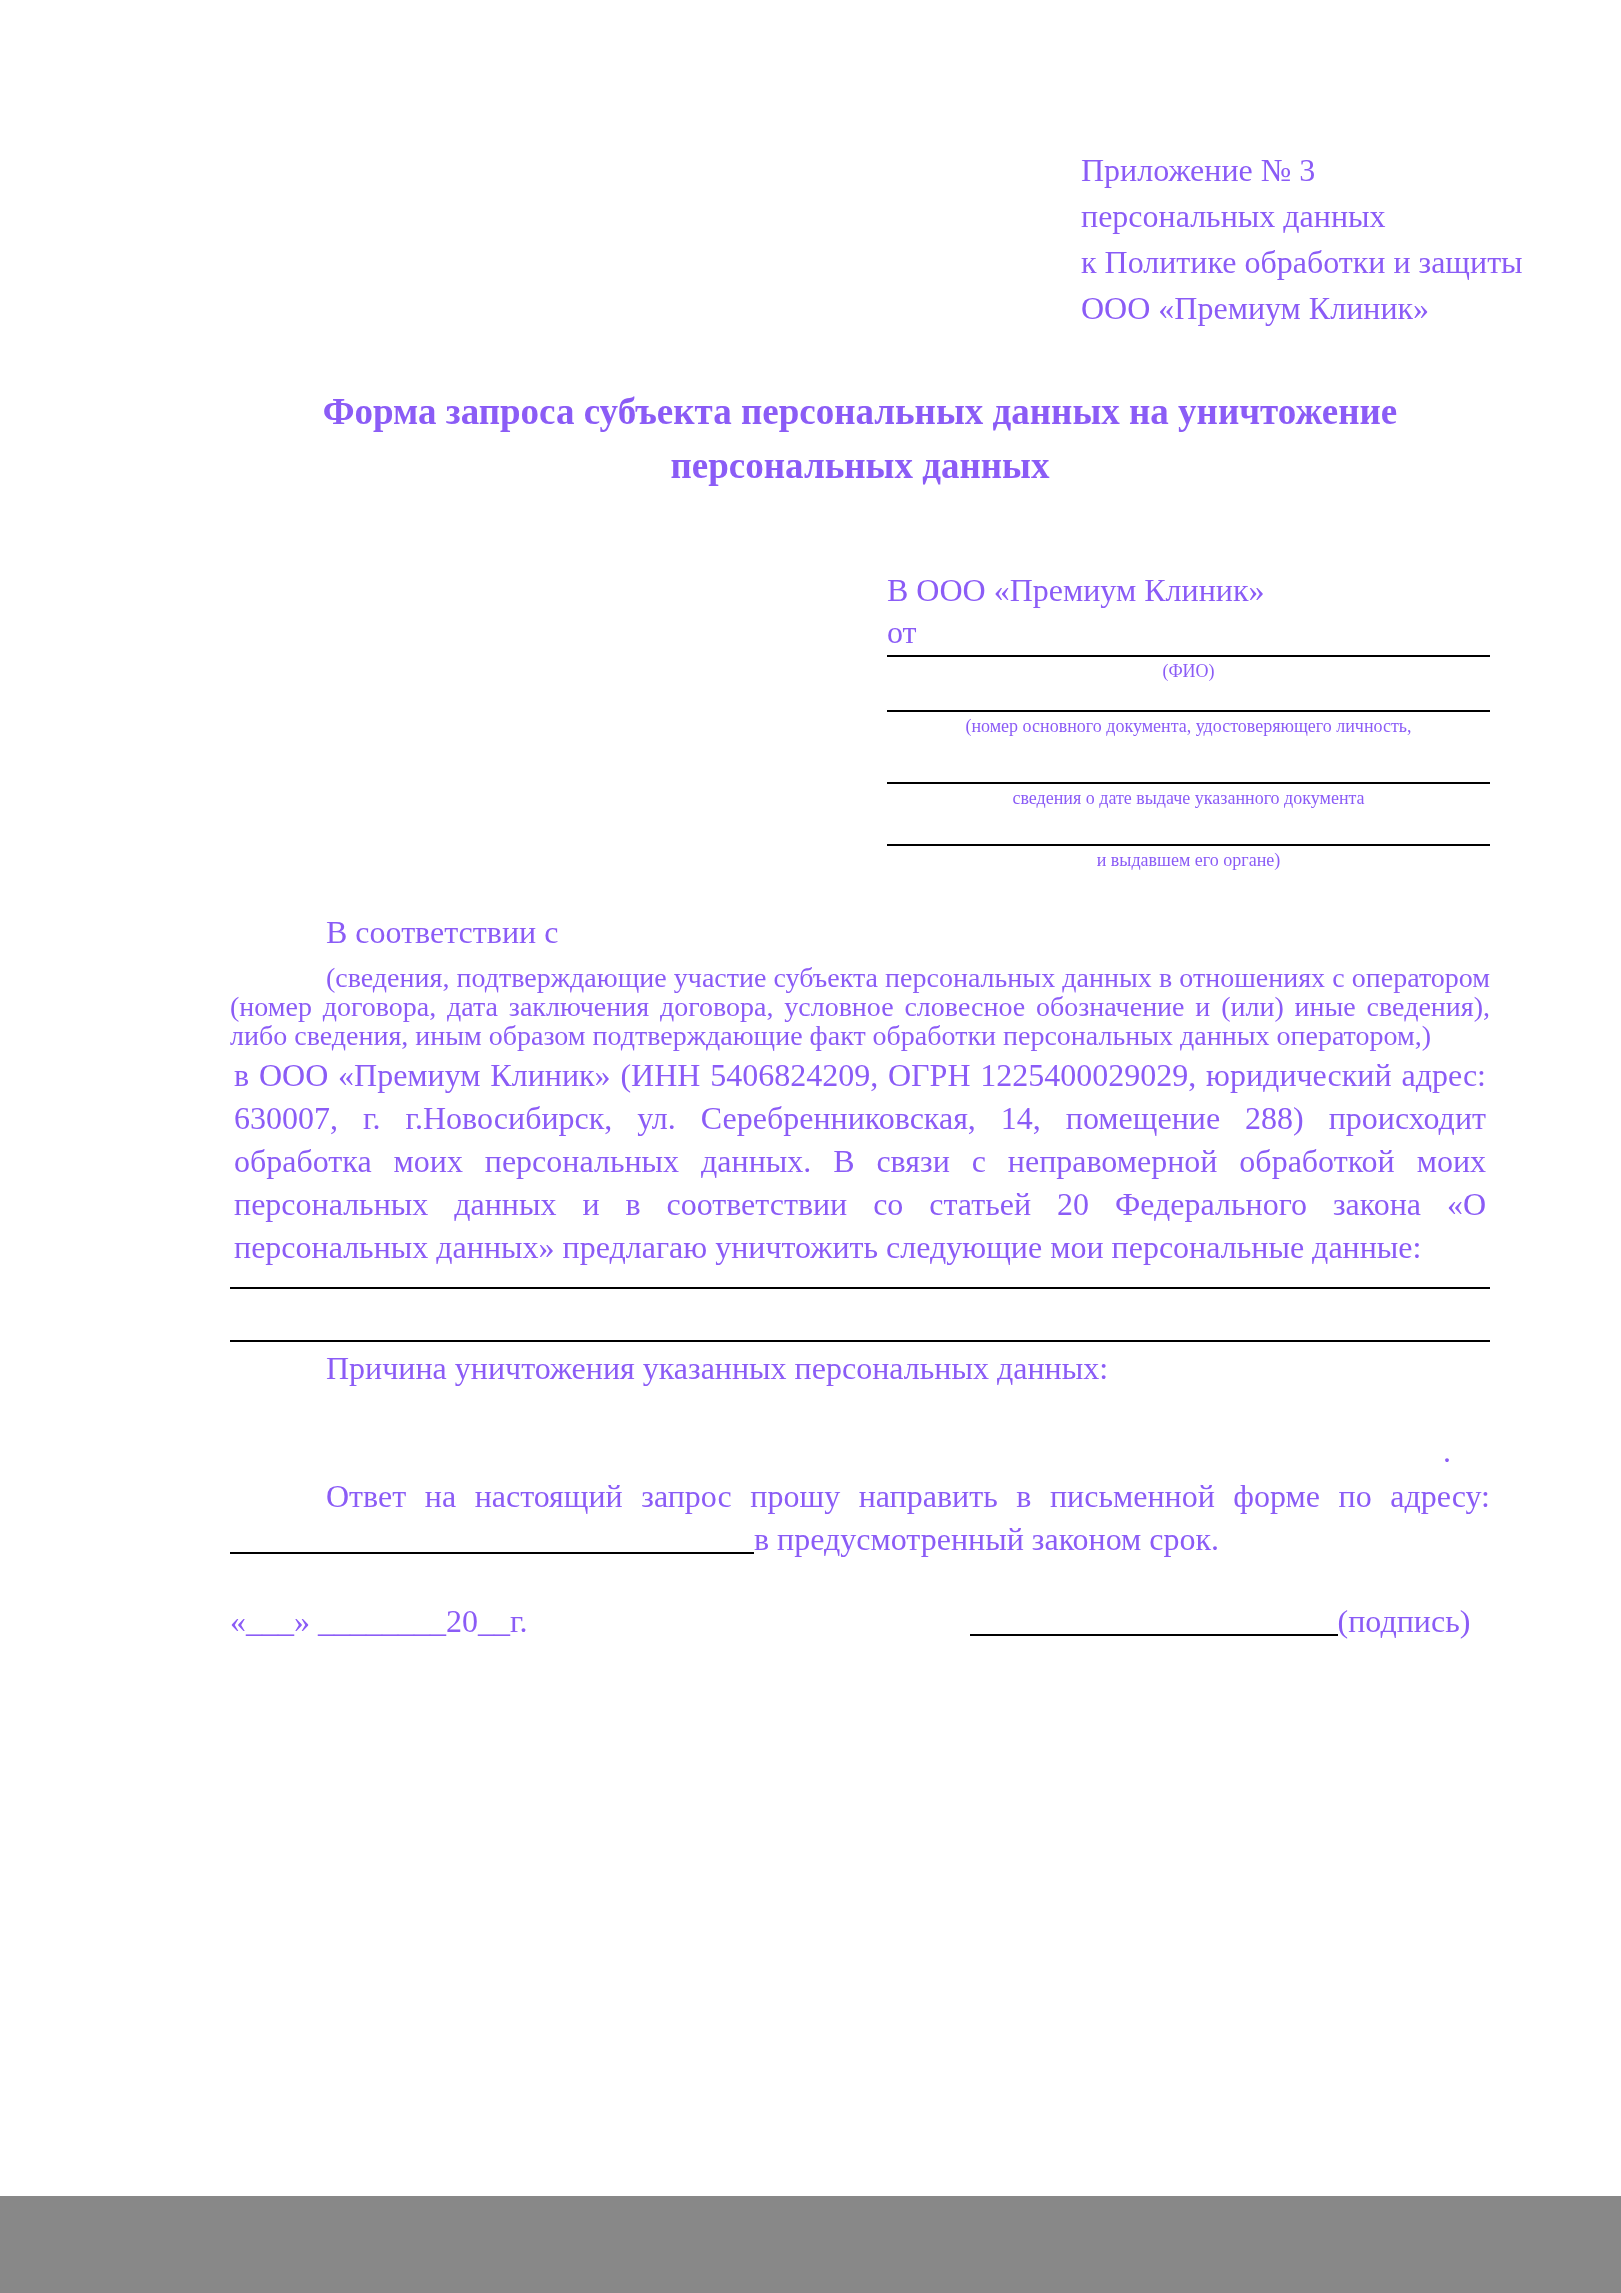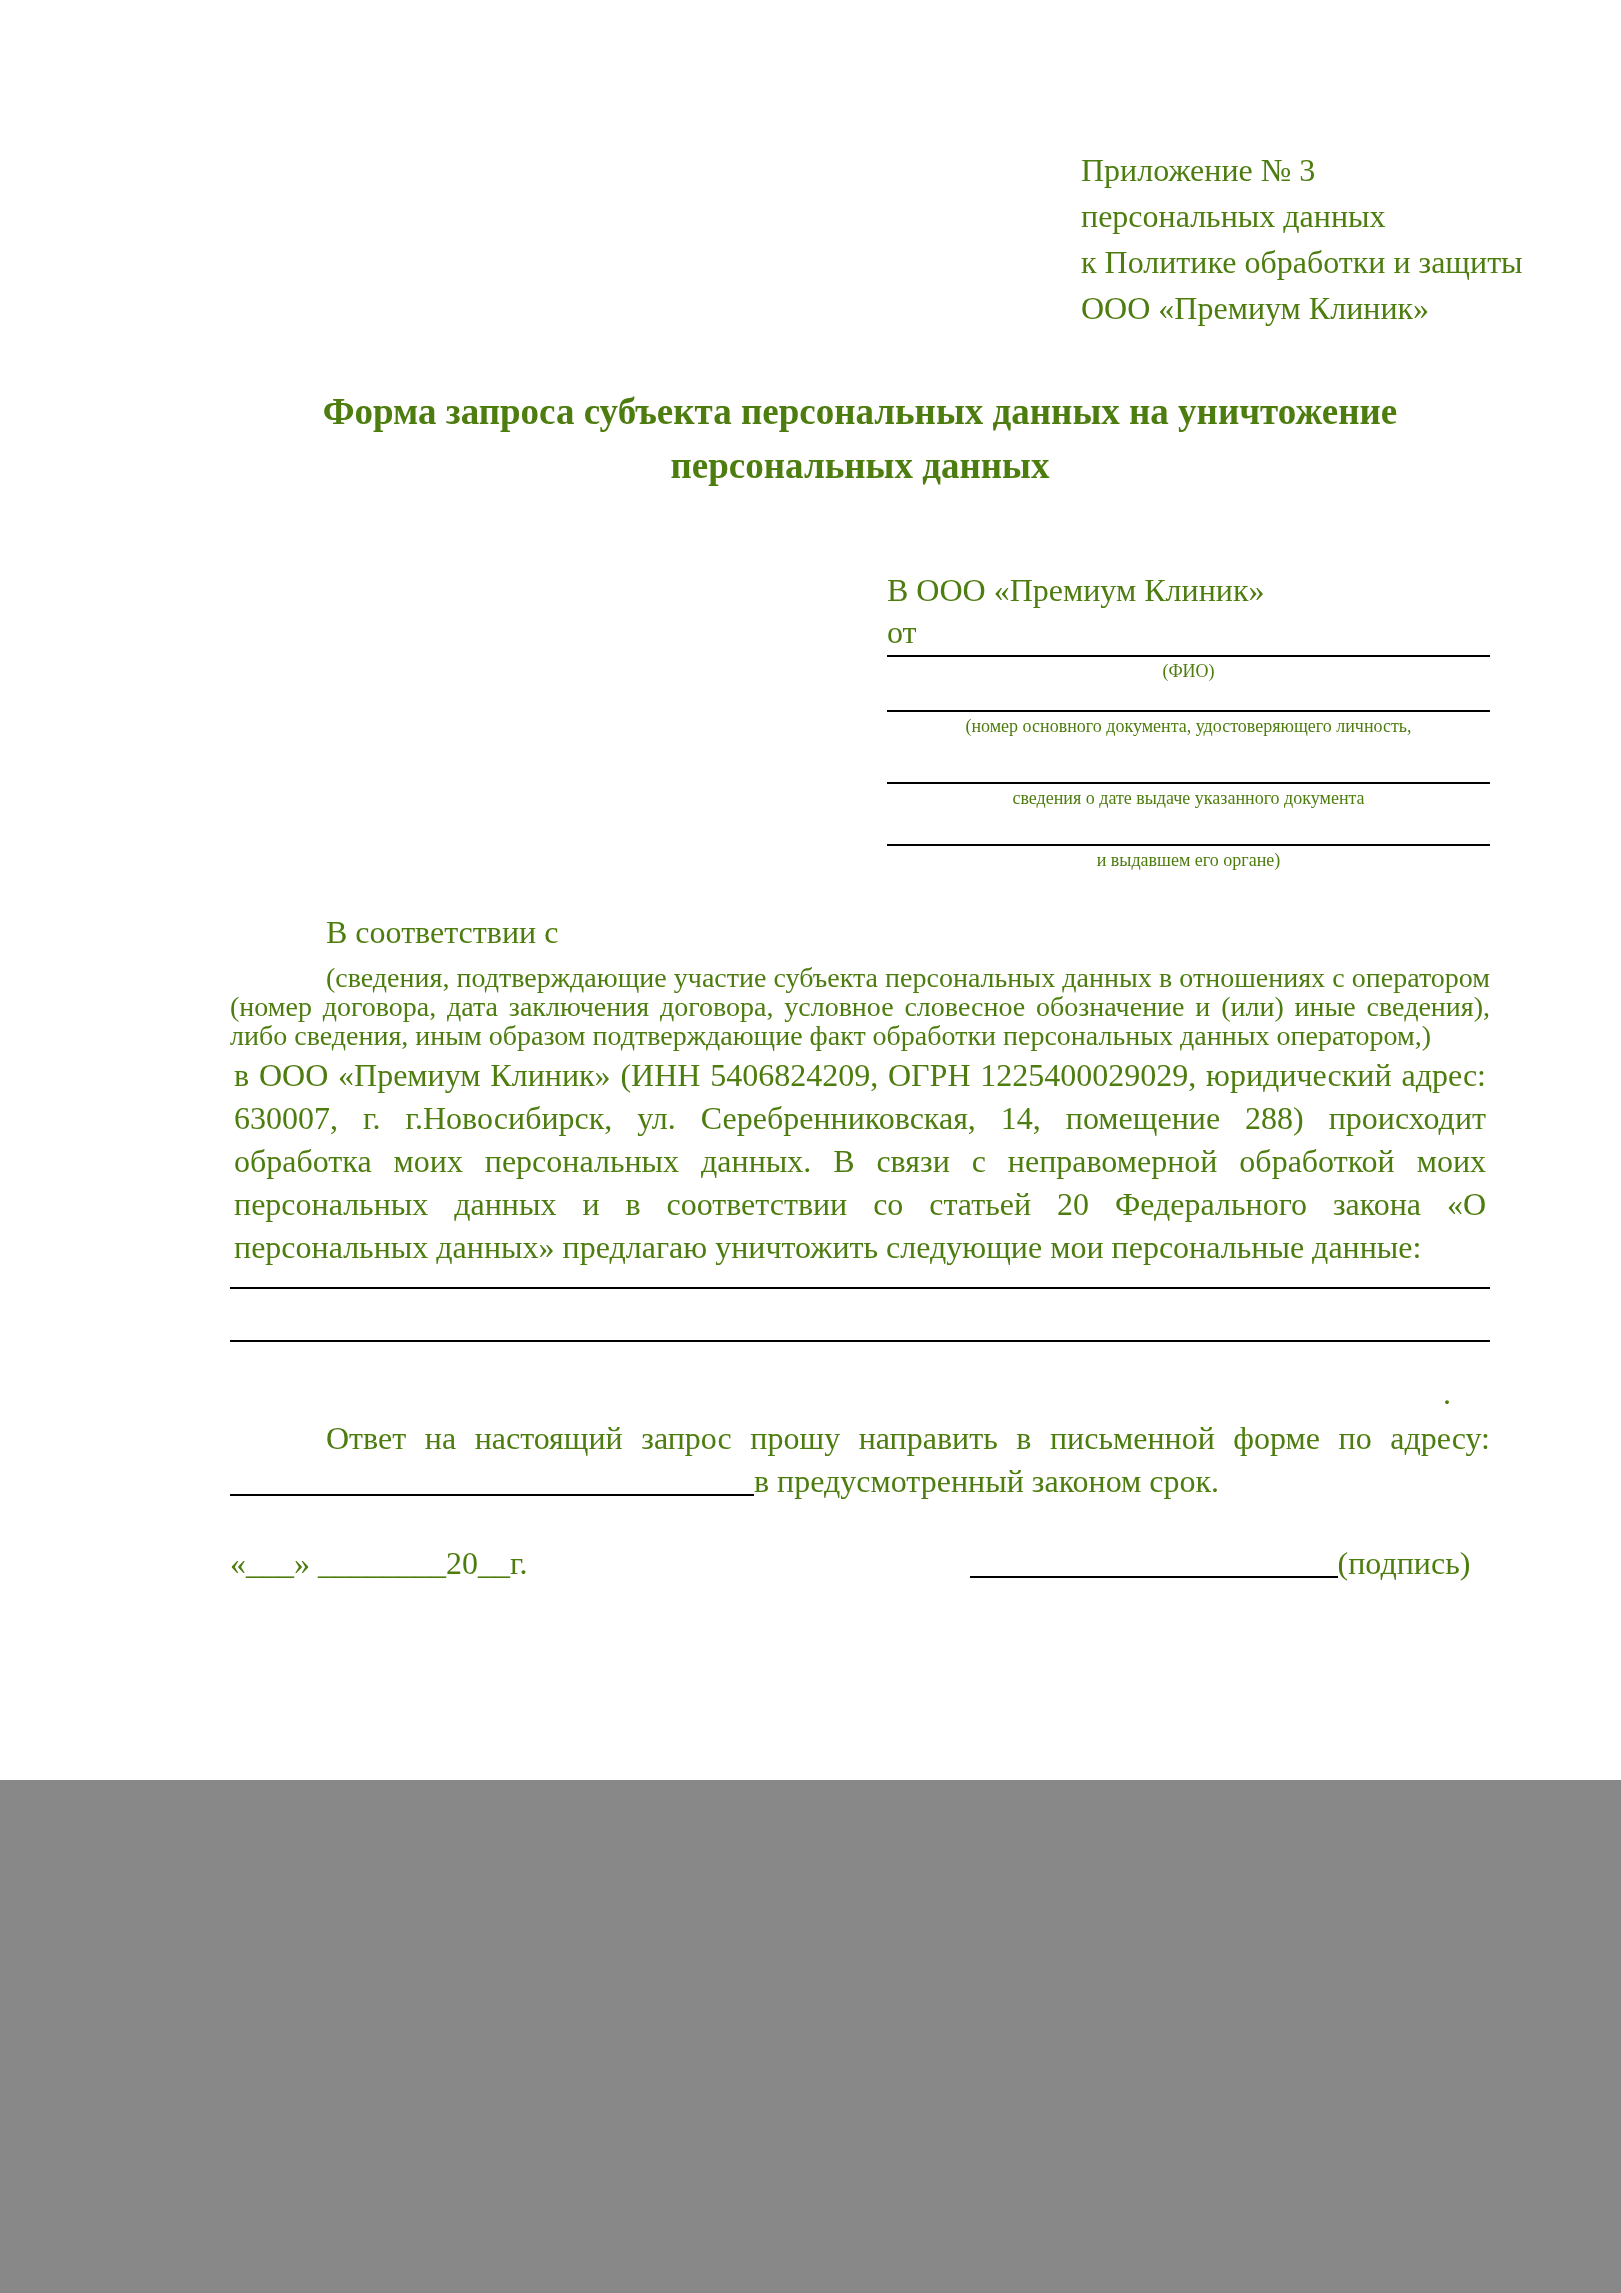--- a/index.html
+++ b/index.html
@@ -1,22 +1,22 @@
 <!DOCTYPE html>
 <html><head>
 <meta charset="utf-8">
 <style>
   html,body { margin:0; padding:0; background:#888; }
   .page {
     position: relative;
     width: 1621px;
-    height: 1780px;
+    height: 2196px;
     margin: 0 auto;
     background: #ffffff;
-    color: #4d7c0f;
+    color: #8b5cf6;
     font-family: "Liberation Serif", "DejaVu Serif", serif;
     font-size: 32px;
     box-sizing: border-box;
     padding: 147px 131px 0 230px;
     overflow: hidden;
   }
 
   
   .appendix { margin-left: 851px; line-height: 46px; white-space: nowrap; }
 
@@ -146,20 +146,24 @@
     <span class="fill-line"></span>
   </div>
 
   <div class="small-note">(сведения, подтверждающие участие субъекта персональных данных в отношениях с оператором (номер договора, дата заключения договора, условное словесное обозначение и (или) иные сведения), либо сведения, иным образом подтверждающие факт обработки персональных данных оператором,)</div>
 
   <p class="body-par">в ООО «Премиум Клиник» (ИНН 5406824209, ОГРН 1225400029029, юридический адрес: 630007, г. г.Новосибирск, ул. Серебренниковская, 14, помещение 288) происходит обработка моих персональных данных. В связи с неправомерной обработкой моих персональных данных и в соответствии со статьей 20 Федерального закона «О персональных данных» предлагаю уничтожить следующие мои персональные данные:</p>
 
   <div class="rule-full rf1"></div>
   <div class="rule-full rf2"></div>
 
+  <div class="flexrow reason-row">
+    <span class="lbl indent">Причина уничтожения указанных персональных данных:</span>
+    <span class="fill-line"></span>
+  </div>
 
   <div class="flexrow dot-row">
     <span class="fill-line"></span>
     <span class="dot">.</span>
   </div>
 
   <p class="response-par">Ответ на настоящий запрос прошу направить в письменной форме по адресу:</p>
 
   <div class="response-line">
     <span class="addr-line"></span>

